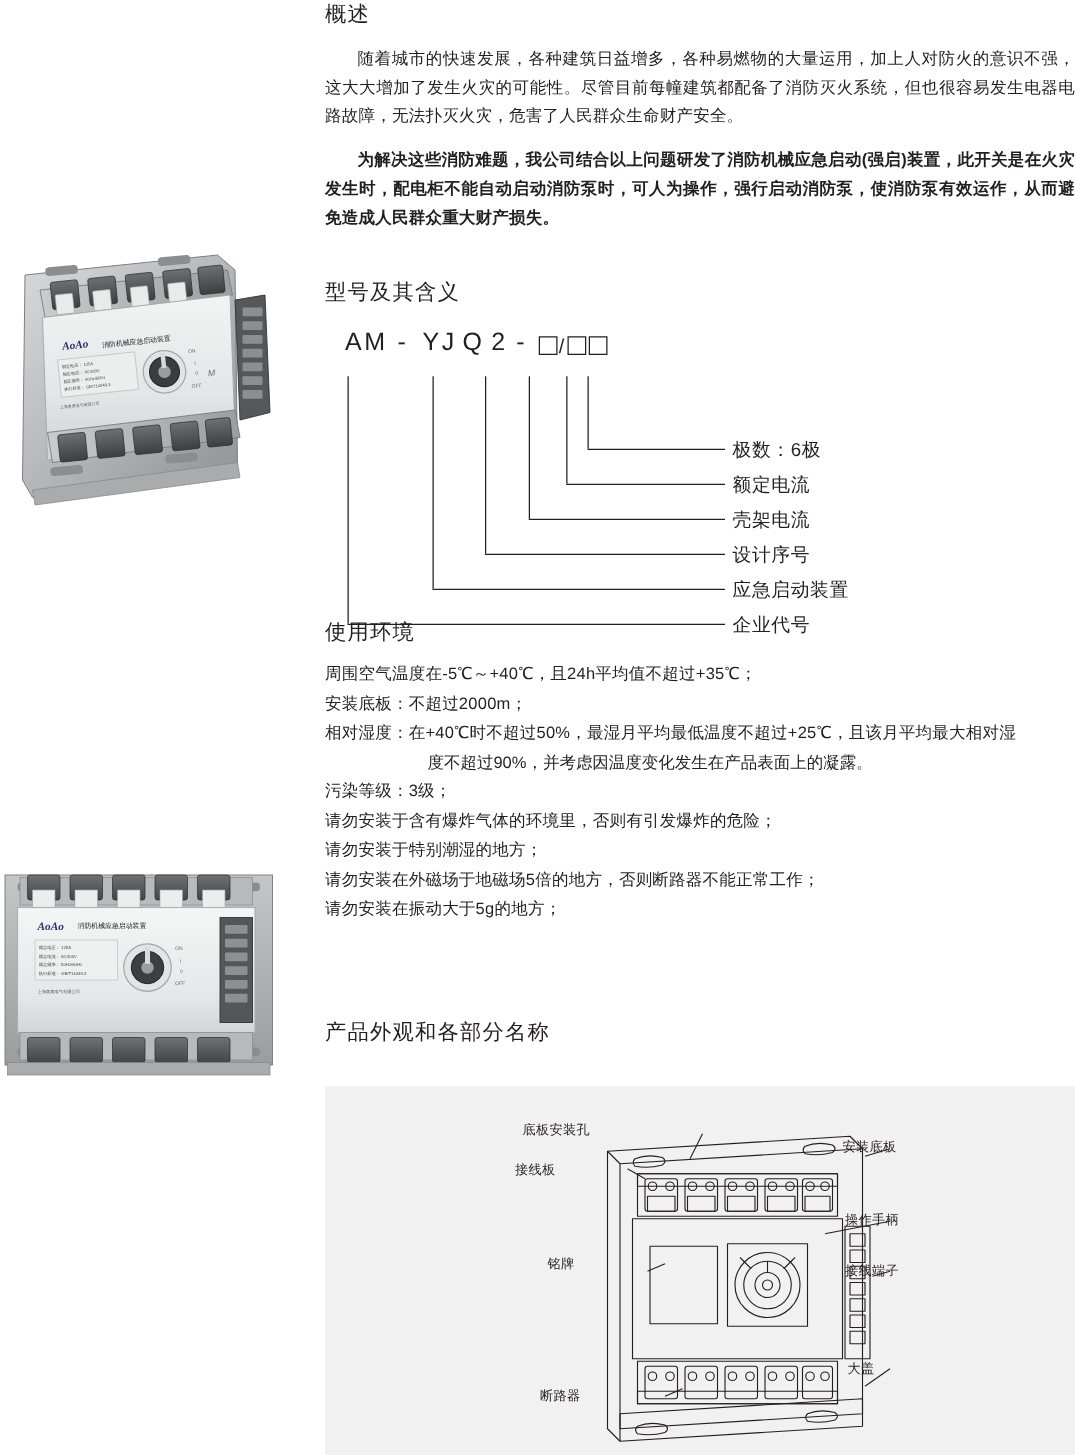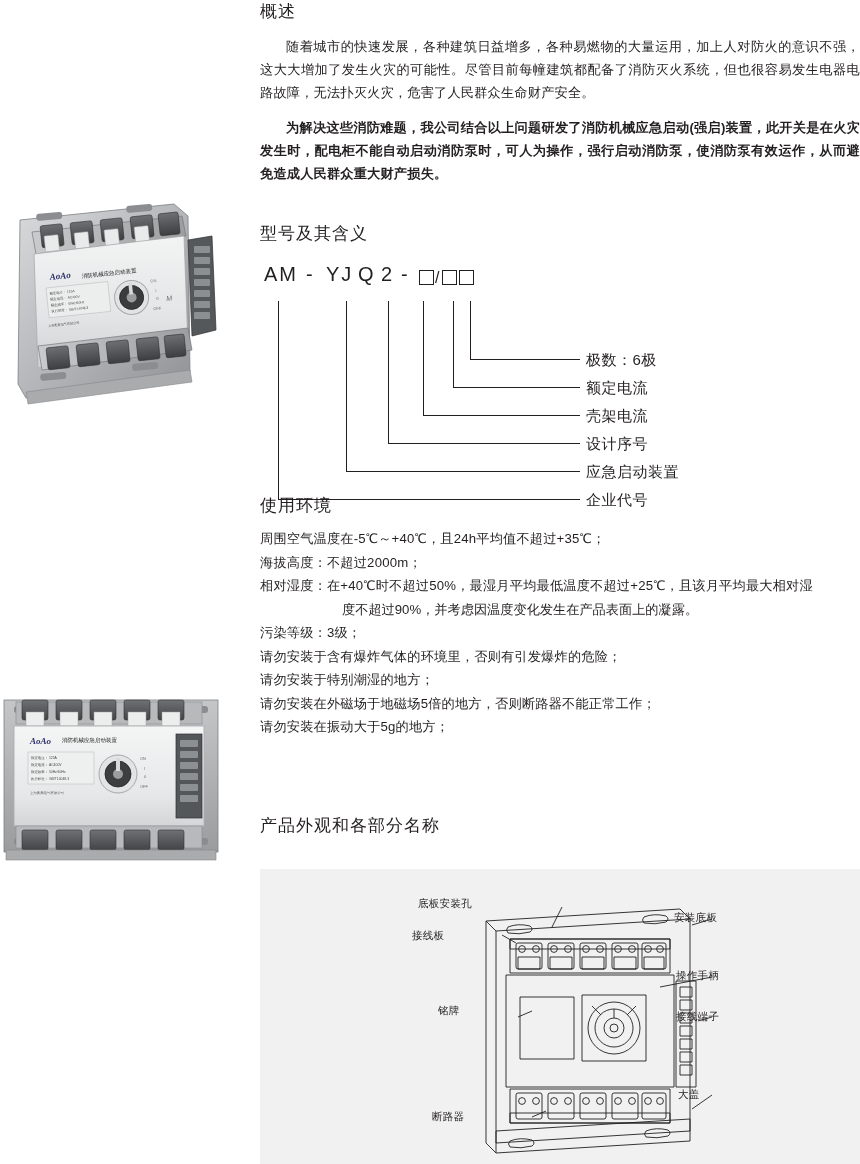--- a/index.html
+++ b/index.html
@@ -37,21 +37,21 @@
     width: 600px;
   }
 
   .block-overview { position: absolute; left: 0; top: 0; width: 600px; }
   .block-overview .sec-title { margin: 0 0 6px 0; }
 
   
   .block-model { position: absolute; left: 0; top: 208px; width: 600px; }
   .model-code {
     margin-top: 18px;
-    margin-left: 0px;
+    margin-left: 12px;
     font-size: 20px;
     letter-spacing: 2px;
     position: relative;
     height: 34px;
   }
   .model-code .mc {
     position: absolute;
     top: 0;
     font-family: "Liberation Sans", sans-serif;
   }
@@ -344,21 +344,21 @@
 
       <div class="vline" style="left:18px;  top:0px;  height:198px;"></div>
       <div class="hline" style="left:18px;  top:198px; width:302px;"></div>
       <div class="lbl" style="left:326px; top:190px;">企业代号</div>
     </div>
   </section>
 
   <section class="block-env">
     <h2 class="sec-title">使用环境</h2>
     <div class="env-line">周围空气温度在-5℃～+40℃，且24h平均值不超过+35℃；</div>
-    <div class="env-line">海拔高度：不超过2000m；</div>
+    <div class="env-line">安装底板：不超过2000m；</div>
     <div class="env-line">相对湿度：在+40℃时不超过50%，最湿月平均最低温度不超过+25℃，且该月平均最大相对湿</div>
     <div class="env-sub">度不超过90%，并考虑因温度变化发生在产品表面上的凝露。</div>
     <div class="env-line">污染等级：3级；</div>
     <div class="env-line">请勿安装于含有爆炸气体的环境里，否则有引发爆炸的危险；</div>
     <div class="env-line">请勿安装于特别潮湿的地方；</div>
     <div class="env-line">请勿安装在外磁场于地磁场5倍的地方，否则断路器不能正常工作；</div>
     <div class="env-line">请勿安装在振动大于5g的地方；</div>
   </section>
 
   <section class="block-appear">

